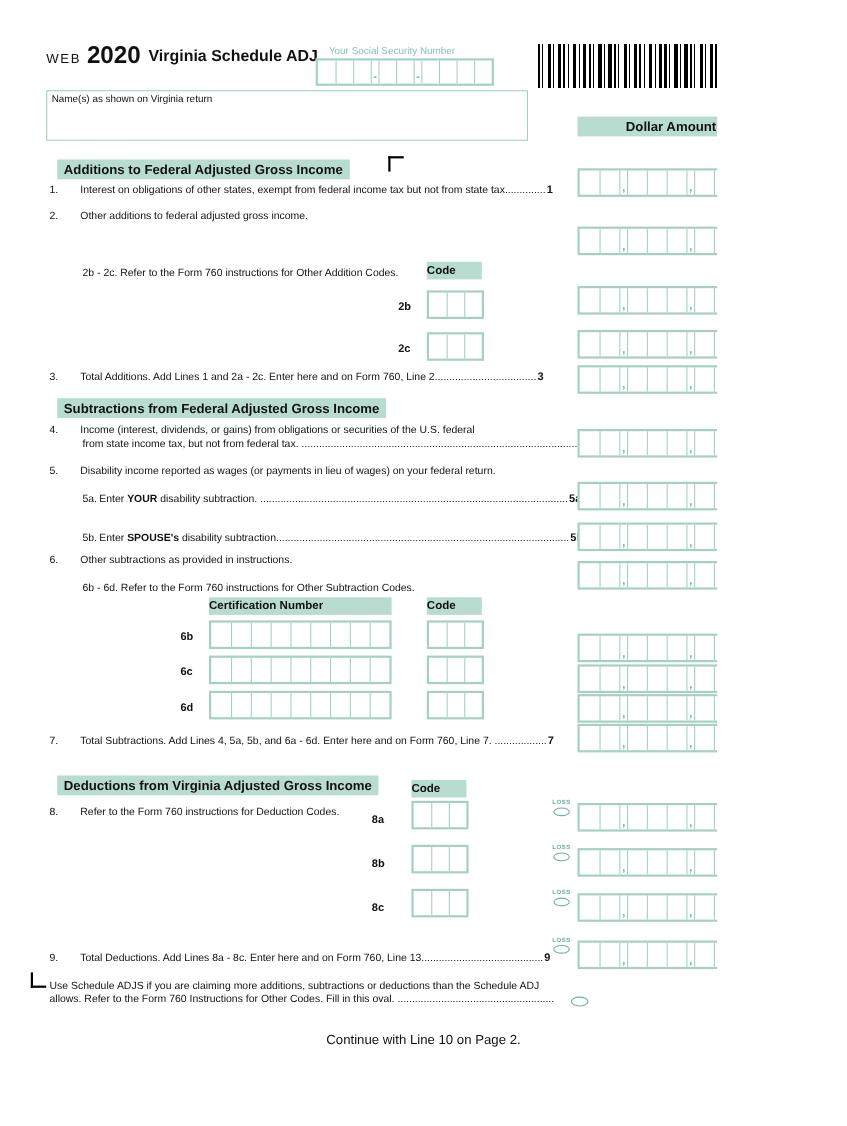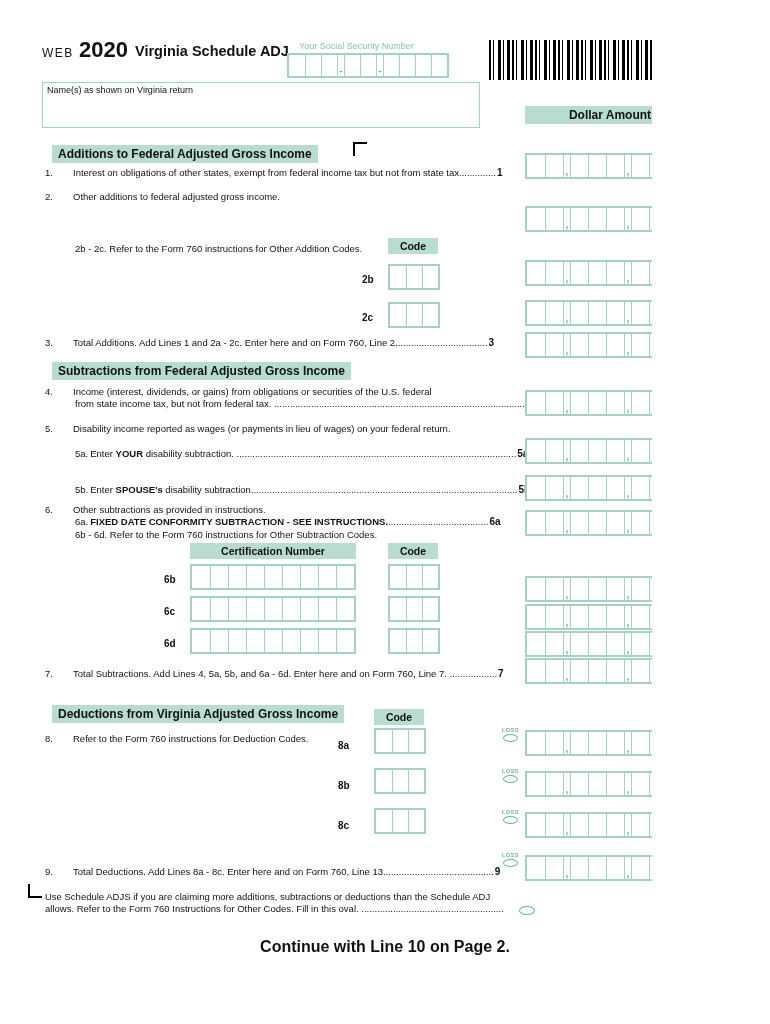--- a/index.html
+++ b/index.html
@@ -28,21 +28,21 @@
 
   
   .corner{position:absolute;width:14px;height:14px;}
   .c-tr{border-top:2.5px solid #000;border-right:2.5px solid #000;}
   .c-tl{border-top:2.5px solid #000;border-left:2.5px solid #000;}
   .c-bl{border-bottom:2.5px solid #000;border-left:2.5px solid #000;}
   .c-br{border-bottom:2.5px solid #000;border-right:2.5px solid #000;}
 
   
   .sec-h{position:absolute;background:var(--bg);font-weight:bold;font-size:12px;padding:2px 6px;}
-  .mini-h{position:absolute;background:var(--bg);font-weight:bold;font-size:10.5px;text-align:center;padding:2px 0;}
+  .mini-h{position:absolute;background:var(--bg);font-weight:bold;font-size:10.5px;padding:2px 0;}
 
   
   .fline{position:absolute;font-size:9.5px;white-space:nowrap;}
   .lnum{display:inline-block;width:28px;}
   .slabel{margin-right:2px;}
   .lref{font-size:10px;font-weight:bold;margin-left:1px;}
   .caps{font-weight:bold;}
   .blabel{position:absolute;font-size:10px;font-weight:bold;}
 
   
@@ -58,21 +58,21 @@
 
   
   .amt{position:absolute;display:flex;align-items:flex-end;}
   .cents{color:var(--tt);font-weight:bold;font-size:12.5px;margin-left:3px;letter-spacing:1px;line-height:1;}
   .loss{position:absolute;left:-23px;top:-3px;display:flex;flex-direction:column;align-items:center;gap:1px;}
   .loss-t{font-size:5.5px;color:var(--tt);font-weight:bold;letter-spacing:.5px;}
   .loss-oval{width:15px;height:8px;border:1.6px solid var(--tt);border-radius:50%;}
 
   .fill-oval{position:absolute;width:16px;height:9px;border:1.6px solid var(--tt);border-radius:50%;}
   .footer-line{position:absolute;font-size:9.5px;white-space:nowrap;text-align:right;}
-  .continue{position:absolute;left:0;width:770px;text-align:center;font-weight:bold;font-size:16px;}
+  .continue{position:absolute;left:0;width:770px;text-align:center;font-weight:normal;font-size:12px;}
 </style>
 </head>
 <body>
 
 <div class="page">
 
   <span class="web" style="left:42px;top:46px">WEB</span>
   <span class="year" style="left:79px;top:37px">2020</span>
   <span class="title" style="left:135px;top:43px">Virginia Schedule ADJ</span>
   <span class="formname" style="left:103px;top:62px">(Form 760-ADJ)</span>
@@ -148,23 +148,20 @@
     <span class="slabel">5a.</span><span>Enter </span><b class="caps">YOUR</b><span> disability subtraction. ..........................................................................................................</span><b class="lref">5a</b>
   </div>
 
   <div class="fline" style="left:75px;top:484px">
     <span class="slabel">5b.</span><span>Enter </span><b class="caps">SPOUSE's</b><span> disability subtraction.....................................................................................................</span><b class="lref">5b</b>
   </div>
 
   <div class="fline" style="left:45px;top:504px">
     <span class="lnum">6.</span><span>Other subtractions as provided in instructions.</span>
   </div>
-  <div class="fline" style="left:75px;top:516px">
-    <span class="slabel">6a.</span><b class="caps">FIXED DATE CONFORMITY SUBTRACTION - SEE INSTRUCTIONS.</b><span>......................................</span><b class="lref">6a</b>
-  </div>
   <div class="fline" style="left:75px;top:529px">
     <span>6b - 6d. Refer to the Form 760 instructions for Other Subtraction Codes.</span>
   </div>
 
   <div class="mini-h" style="left:190px;top:543px;width:166px">Certification Number</div>
   <div class="mini-h" style="left:388px;top:543px;width:50px">Code</div>
 
   <span class="blabel" style="left:164px;top:574px">6b</span>
   <div class="box abs" style="left:190px;top:564px">
       <span class="cell"></span>

